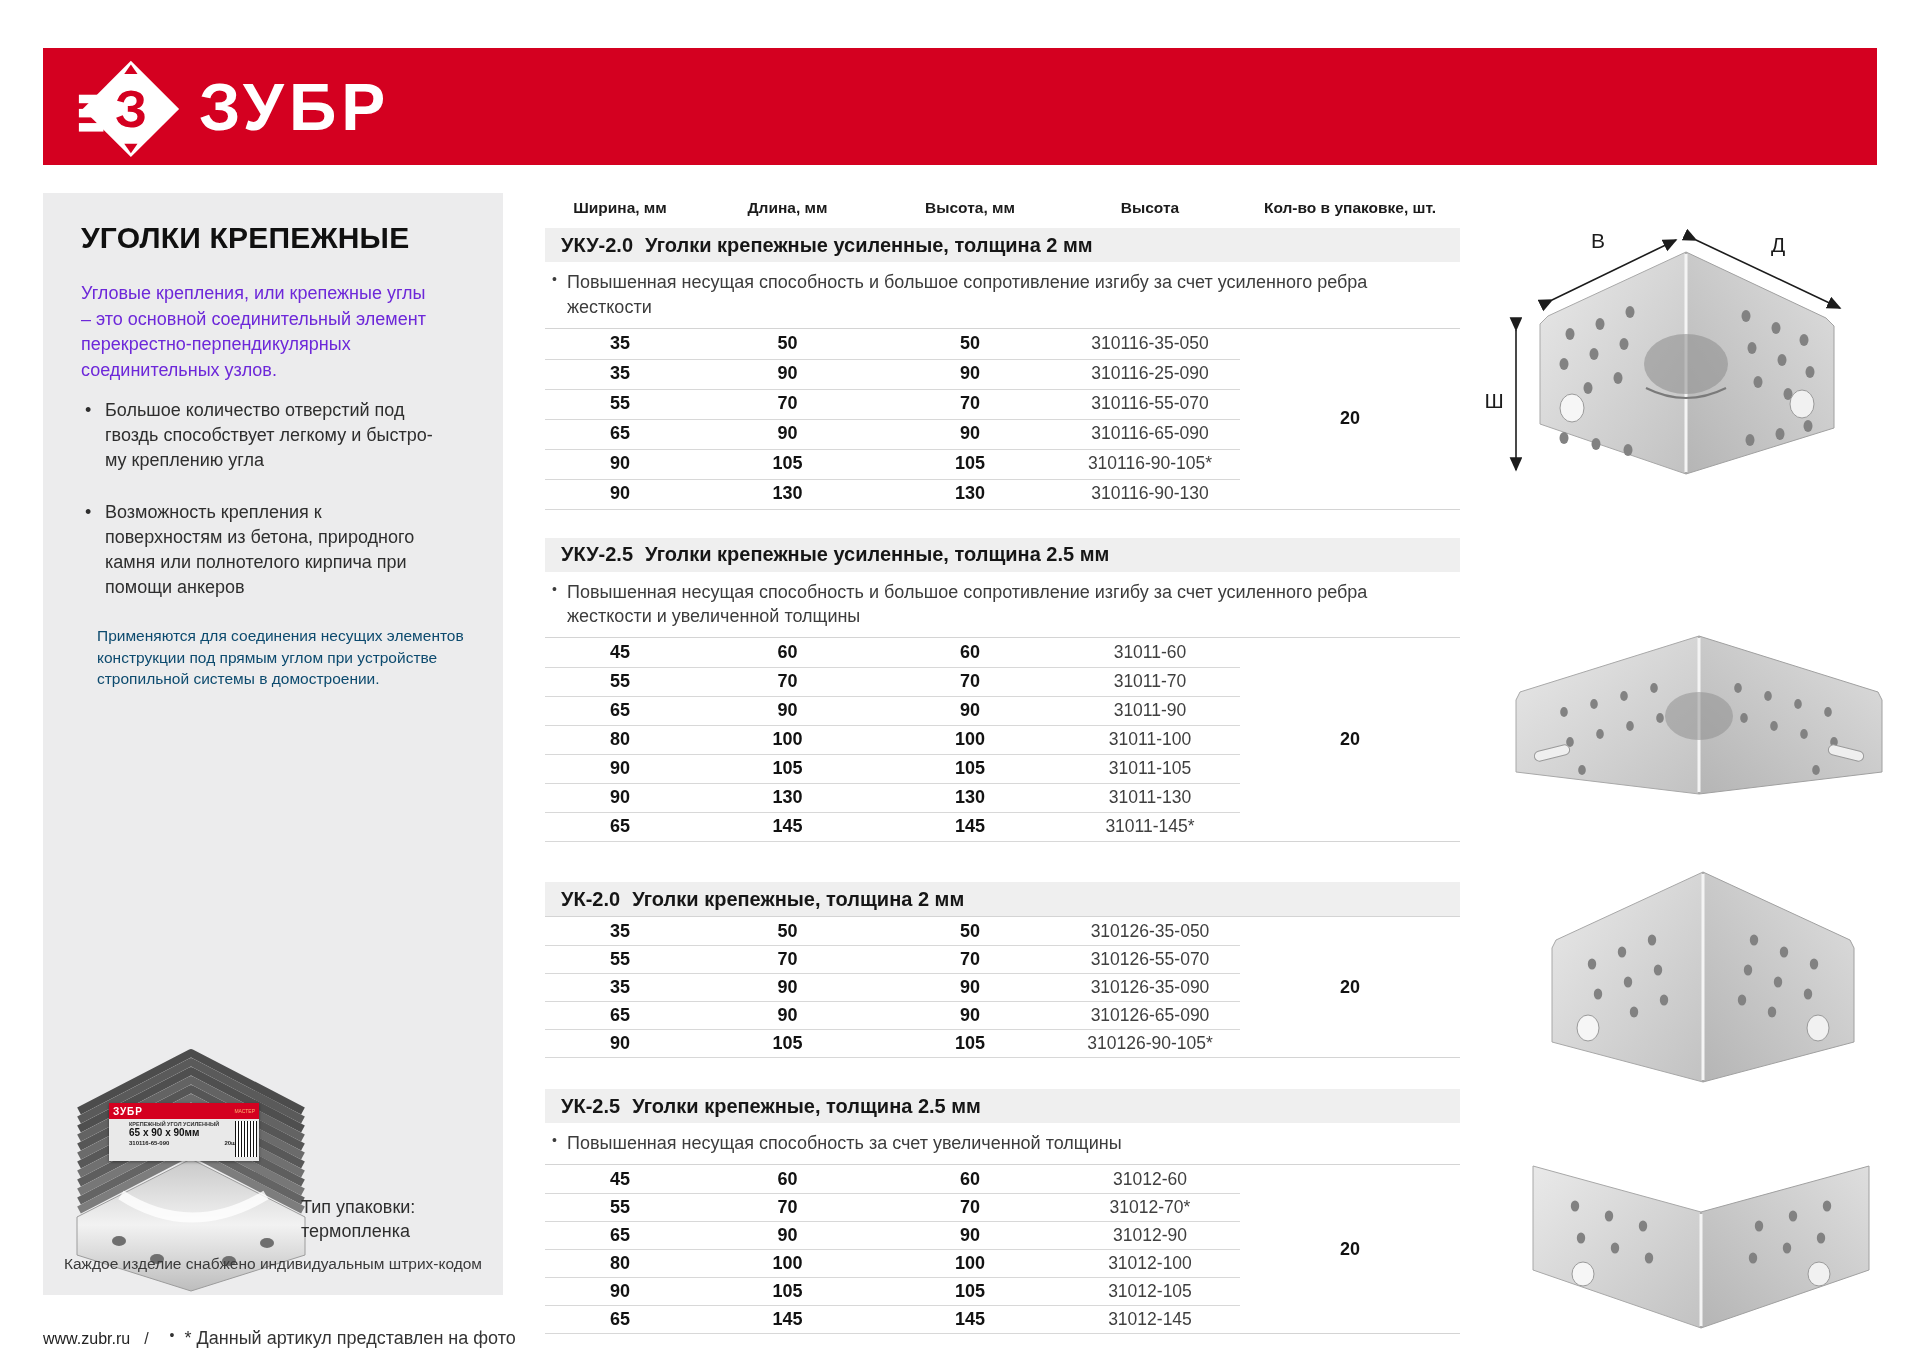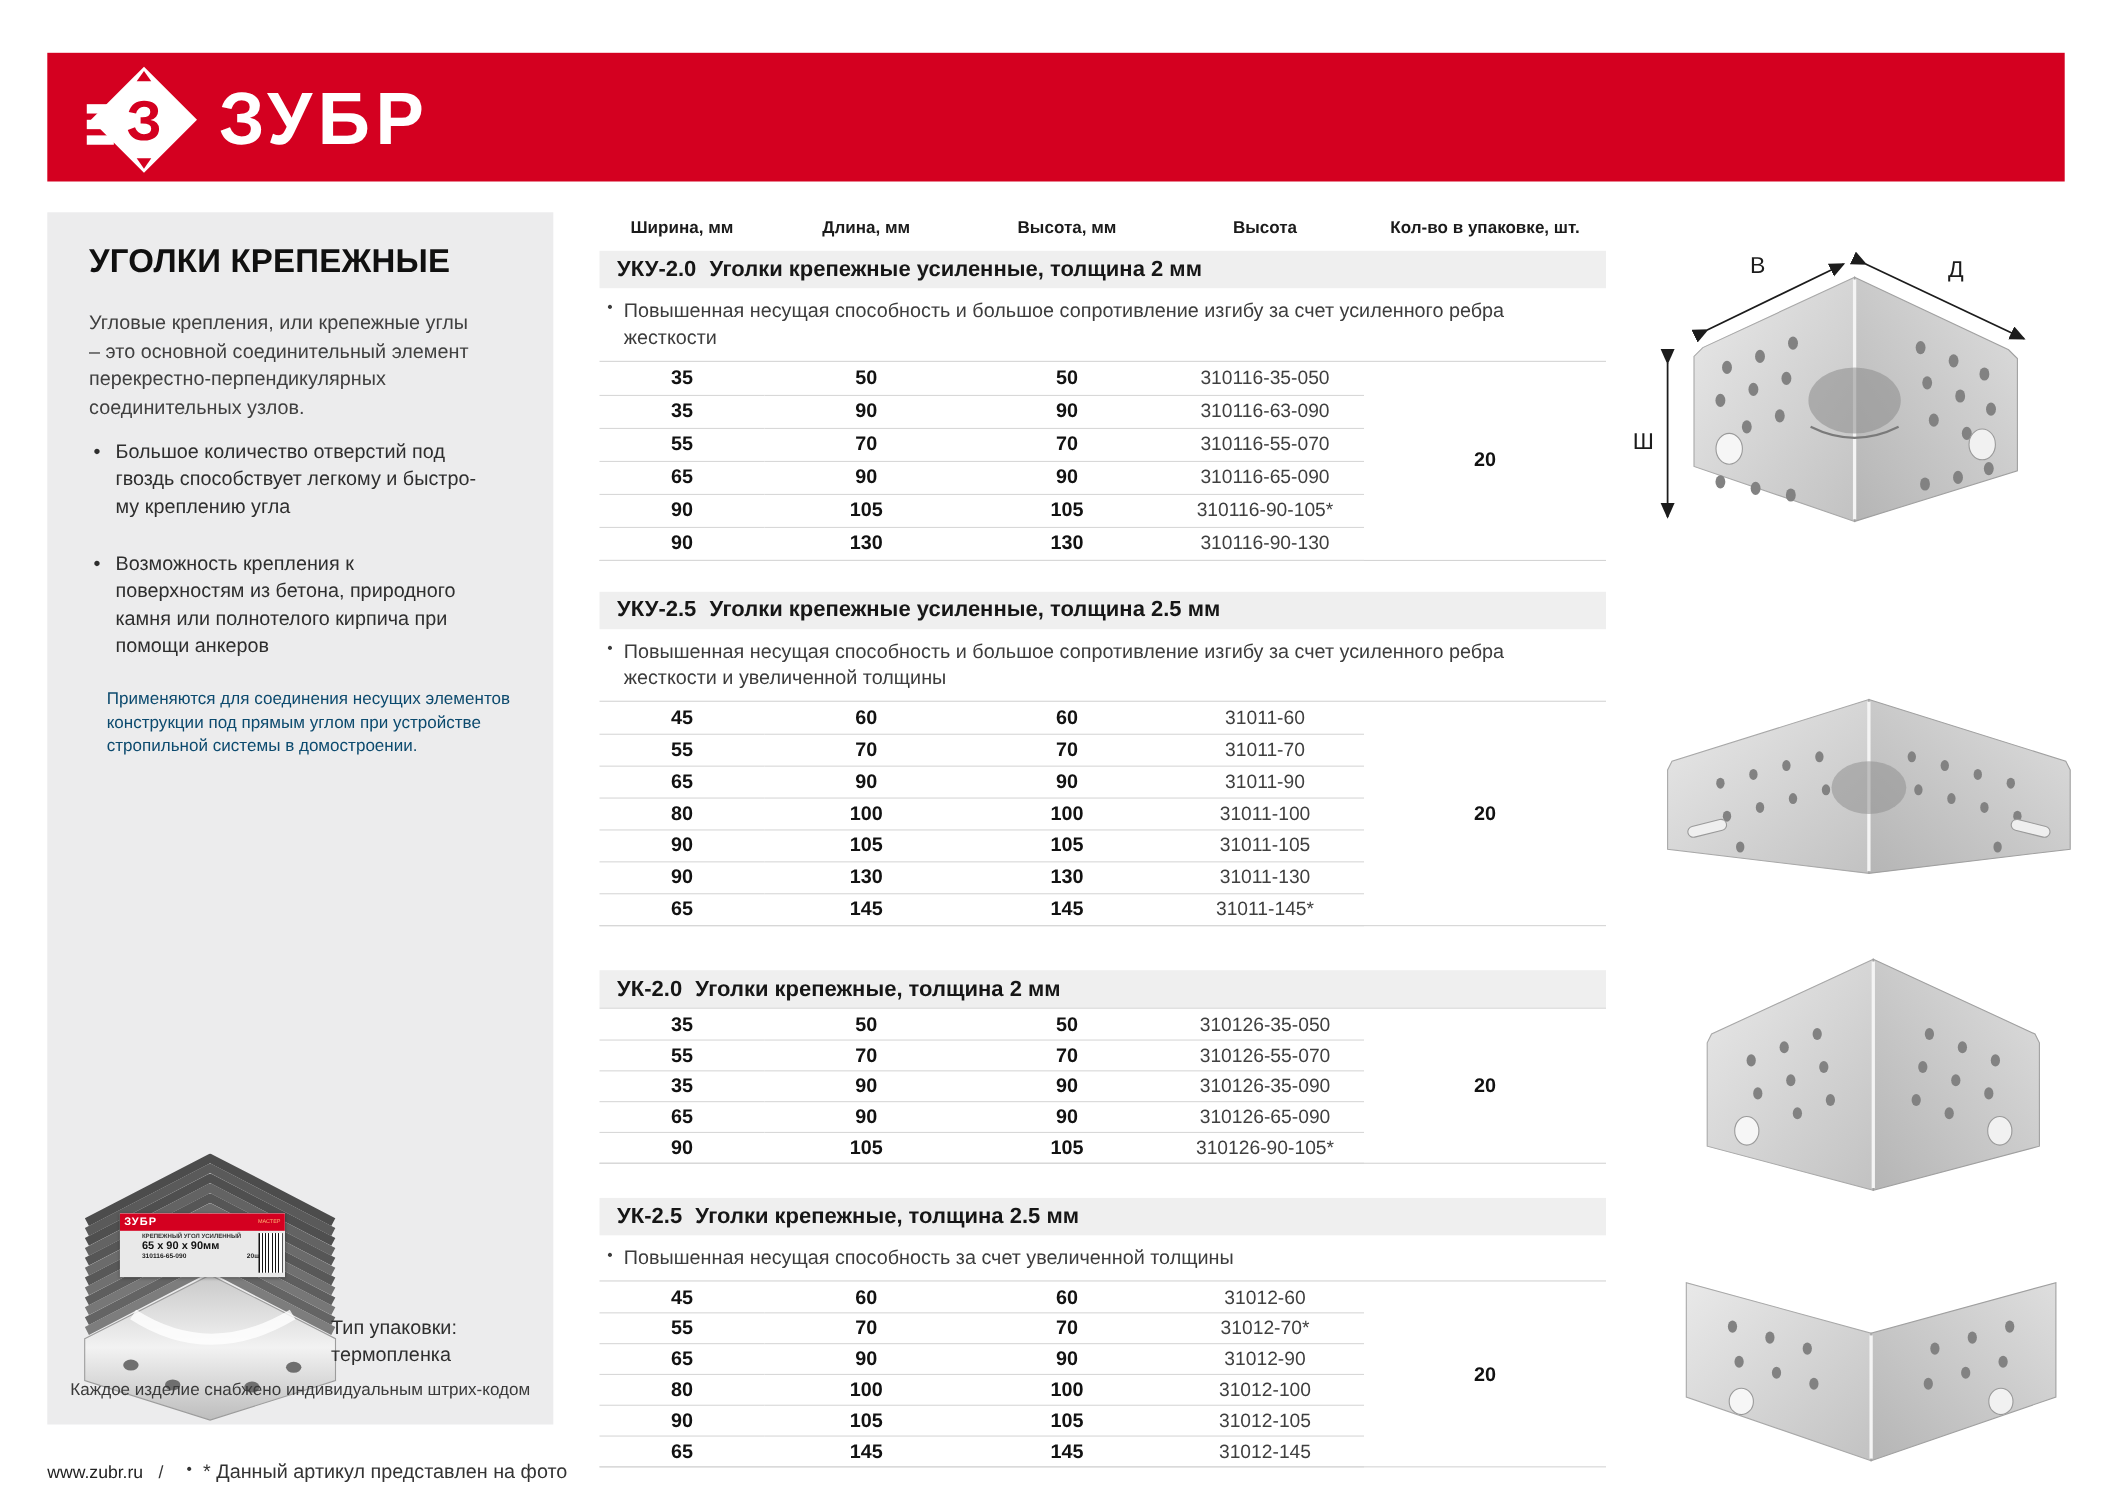--- a/index.html
+++ b/index.html
@@ -7,21 +7,21 @@
         font-family:"Liberation Sans","DejaVu Sans",sans-serif;color:#1c1c1c;}
 
   
   .redbar{position:absolute;left:43px;top:48px;width:1834px;height:117px;background:var(--red,#d40020);
           display:flex;align-items:center;padding-left:34px;box-sizing:border-box;}
   .logo-text{color:#fff;font-weight:900;font-size:66px;letter-spacing:5px;transform:scaleY(1.02);margin-left:18px;}
 
   
   .sidebar{position:absolute;left:43px;top:193px;width:460px;height:1102px;background:#ececed;box-sizing:border-box;}
   .sb-title{position:absolute;left:38px;top:28px;font-size:30px;font-weight:800;color:#101010;letter-spacing:.2px;}
-  .sb-intro{position:absolute;left:38px;top:88px;width:352px;font-size:18px;line-height:1.42;color:#404040;}
+  .sb-intro{position:absolute;left:38px;top:88px;width:352px;font-size:18px;line-height:1.42;color:#6d28d9;}
   .sb-list{position:absolute;left:38px;top:205px;width:362px;margin:0;padding:0;list-style:none;}
   .sb-list li{position:relative;padding-left:24px;font-size:18px;line-height:1.4;color:#2e2e2e;margin-bottom:26px;}
   .sb-list li::before{content:"•";position:absolute;left:4px;top:0;color:#2e2e2e;}
   .sb-app{position:absolute;left:54px;top:432px;width:378px;font-size:15.5px;line-height:1.4;color:#0c4a6e;}
 
   .pack{position:absolute;left:18px;top:852px;width:424px;height:250px;}
   .pack-label{position:absolute;left:48px;top:58px;width:150px;height:58px;background:#fff;
               box-shadow:0 1px 3px rgba(0,0,0,.4);font-size:7px;overflow:hidden;}
   .pl-red{background:var(--red,#d40020);color:#fff;height:16px;display:flex;align-items:center;padding:0 4px;justify-content:space-between;}
   .pl-brand{font-weight:900;font-size:10px;letter-spacing:1px;}
@@ -162,21 +162,21 @@
             <div class="cell num">35</div>
             <div class="cell num">50</div>
             <div class="cell num">50</div>
             <div class="cell art">310116-35-050</div>
             <div class="cell fifth"></div>
           </div>
           <div class="row grid">
             <div class="cell num">35</div>
             <div class="cell num">90</div>
             <div class="cell num">90</div>
-            <div class="cell art">310116-63-090</div>
+            <div class="cell art">310116-25-090</div>
             <div class="cell fifth"></div>
           </div>
           <div class="row grid">
             <div class="cell num">55</div>
             <div class="cell num">70</div>
             <div class="cell num">70</div>
             <div class="cell art">310116-55-070</div>
             <div class="cell fifth"></div>
           </div>
           <div class="row grid">

